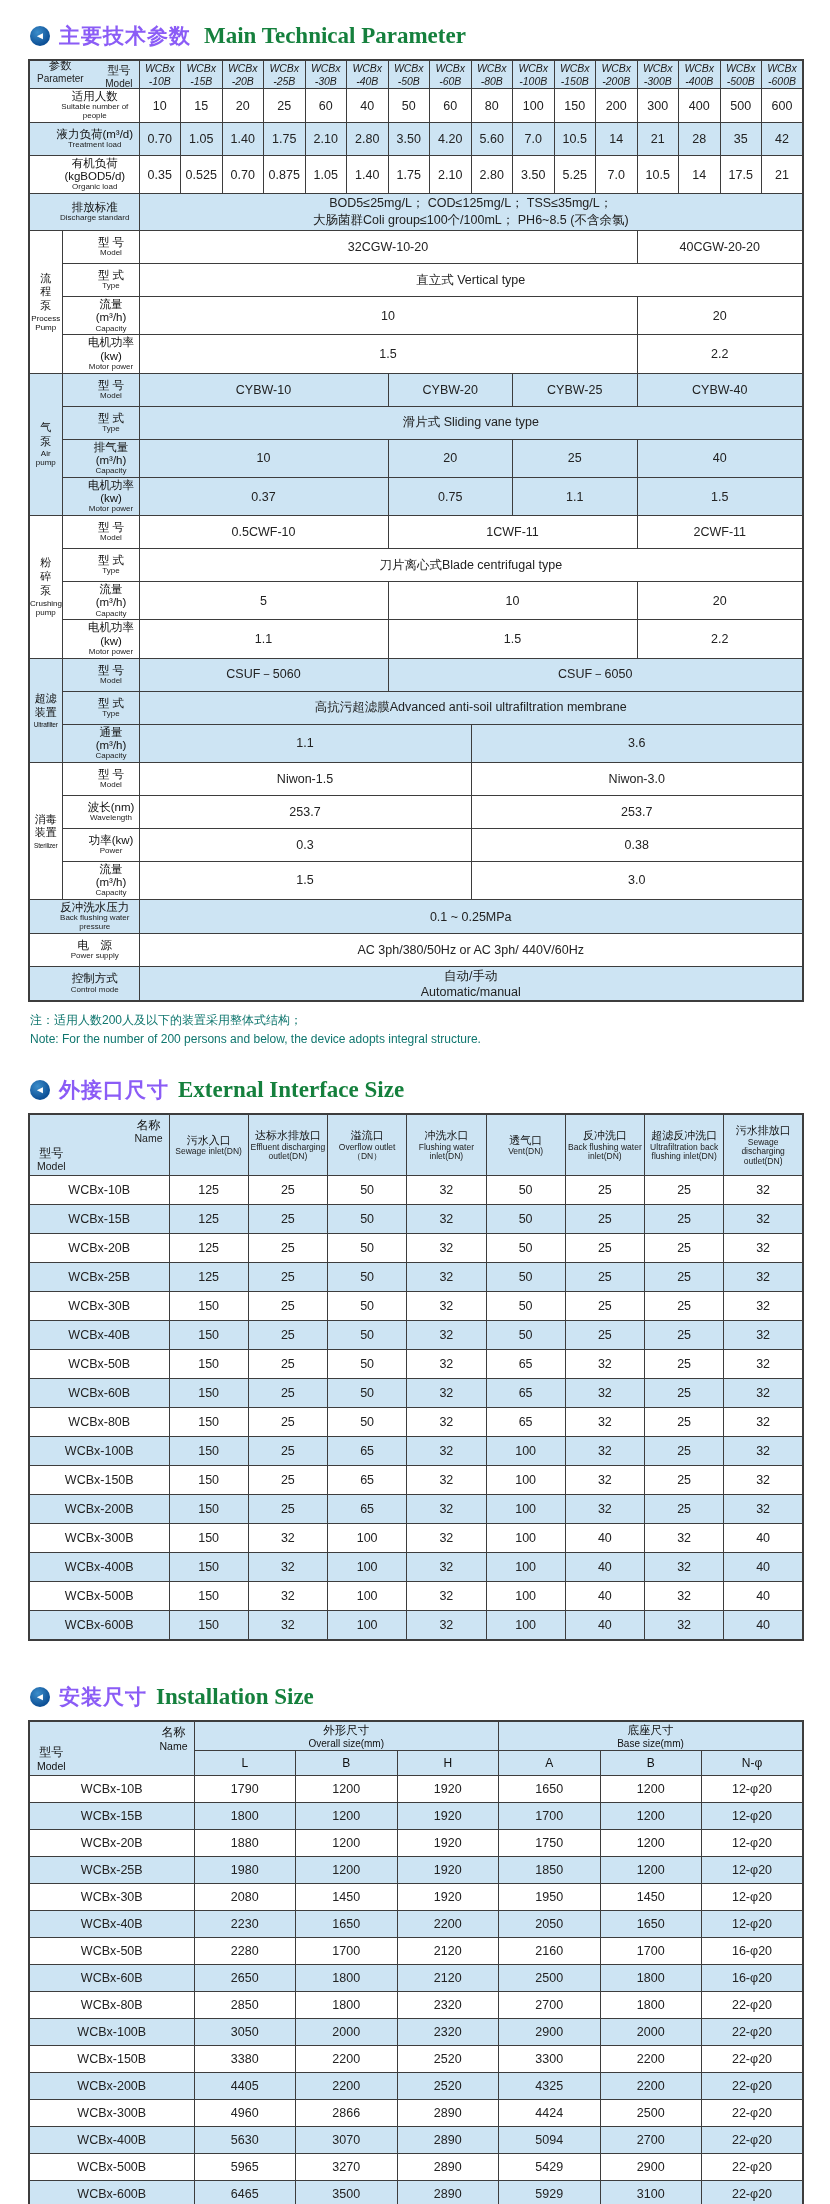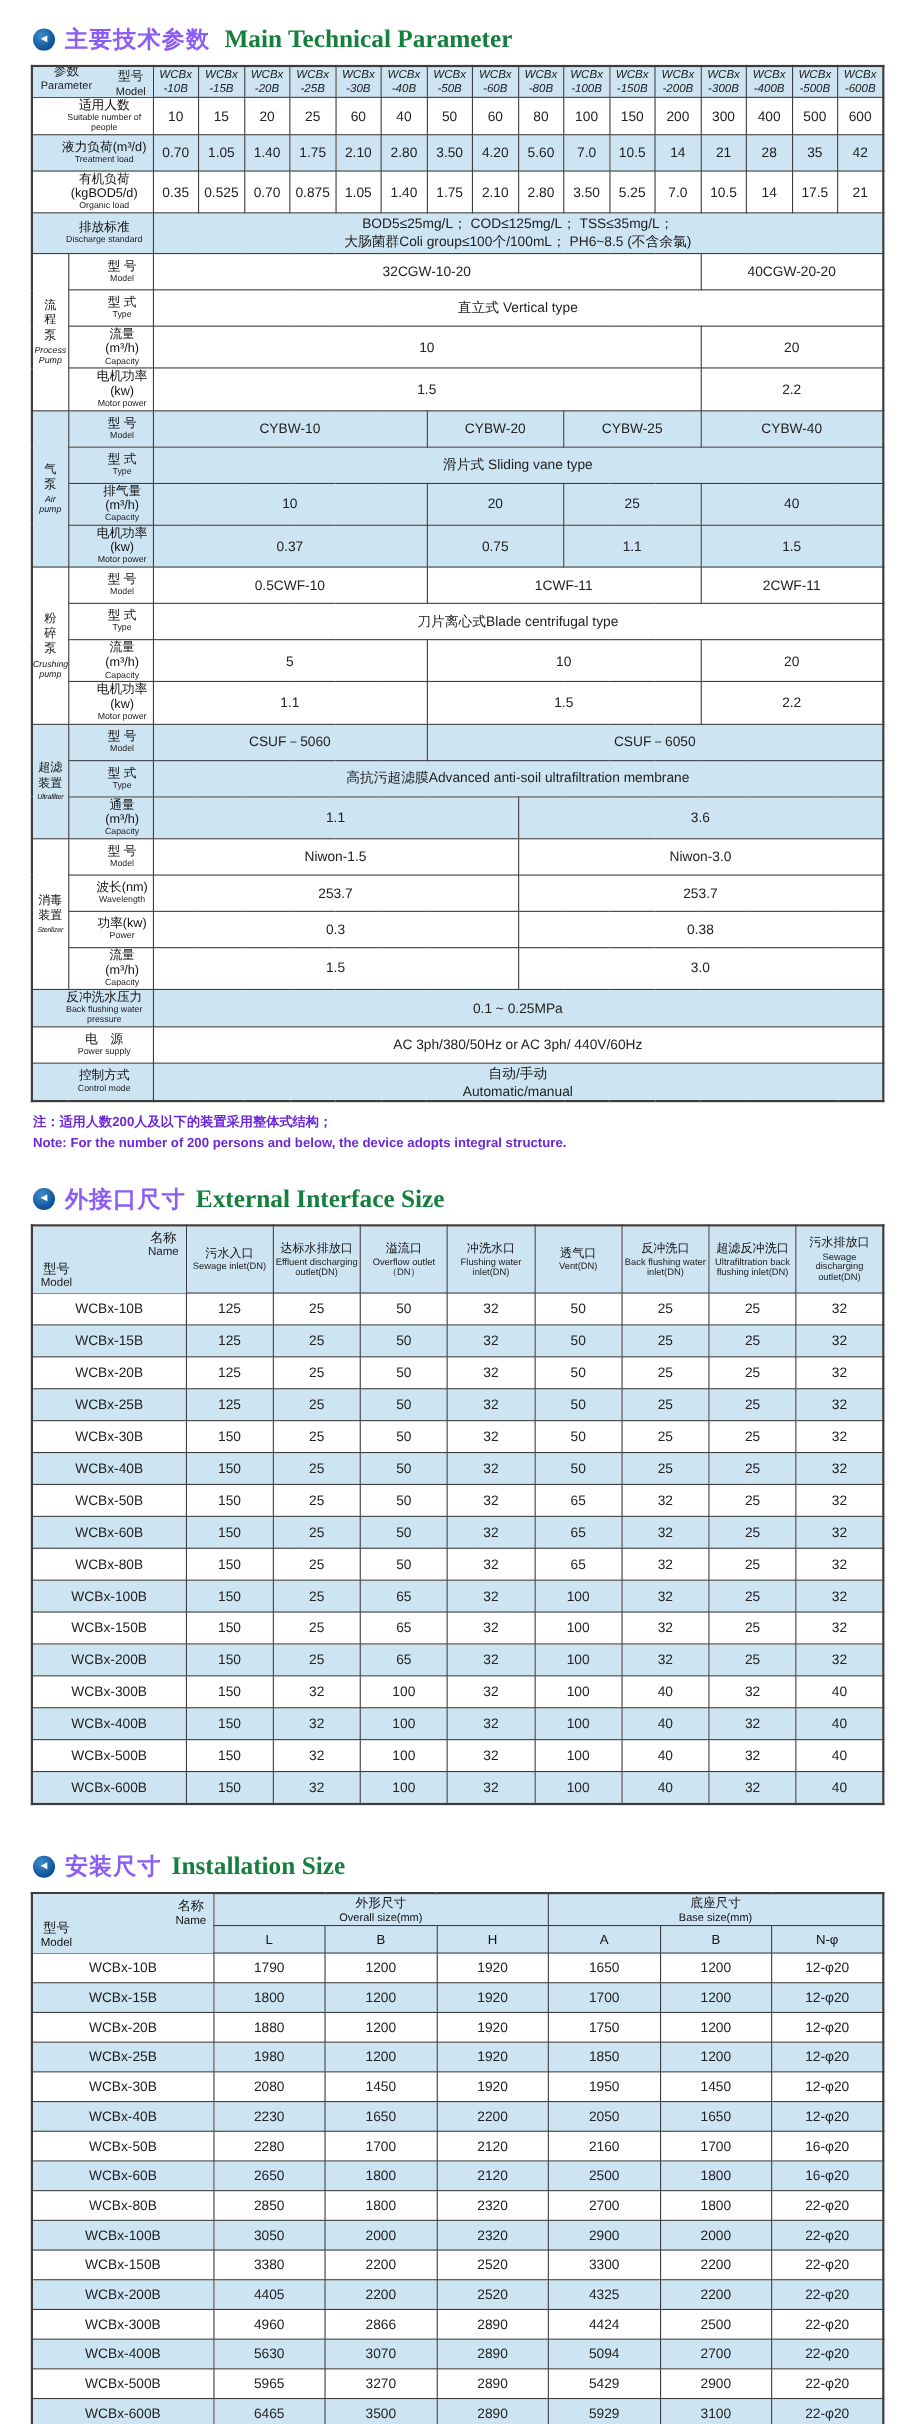--- a/index.html
+++ b/index.html
@@ -12,30 +12,30 @@
   table{border-collapse:collapse;table-layout:fixed;width:776px;border:2px solid #3d3d3d;background:#fff;}
   th,td{border:1px solid #3d3d3d;text-align:center;vertical-align:middle;padding:1px 1px;overflow:hidden;font-weight:normal;}
   .blue td,.blue th{background:#cde4f3;}
   i{font-style:normal;}
   .t1 td{height:30px;}
   .t1 .mh{font-size:10.5px;line-height:1.2;color:#222;font-style:italic;}
   .t1 .lab{font-size:11.5px;line-height:1.15;color:#111;padding-left:22px;}
   .t1 .lab i{font-size:8px;color:#222;display:block;line-height:1.1;}
   .t1 .val{font-size:12.5px;color:#222;}
   .t1 .grp{font-size:11px;line-height:1.25;padding:0;color:#111;}
-  .t1 .grp .gen{font-size:8px;line-height:1.1;margin-top:2px;font-style:italic;}
+  .t1 .grp .gen{font-size:8px;line-height:1.1;margin-top:2px;}
   .t1 .grp .gen.tiny{font-size:6.5px;letter-spacing:-0.2px;}
   
   .corner{position:relative;background-image:linear-gradient(to bottom right,transparent calc(50% - 0.7px),#3d3d3d calc(50% - 0.7px),#3d3d3d calc(50% + 0.7px),transparent calc(50% + 0.7px));}
   .blue .corner{background-color:#cde4f3;}
   .c-tr{position:absolute;top:3px;right:6px;text-align:center;font-size:11.5px;line-height:1.2;}
   .c-bl{position:absolute;bottom:3px;left:7px;text-align:center;font-size:11.5px;line-height:1.2;}
   .c-tr i,.c-bl i{font-size:10px;display:block;}
   
-  .note{font-size:12px;line-height:1.55;color:#6d28d9;margin:9px 0 2px 2px;font-weight:bold;}
+  .note{font-size:12px;line-height:1.55;color:#0f766e;margin:9px 0 2px 2px;}
   .note .ind1{padding-left:2.1em;}
   .note .ind2{padding-left:4.6em;}
   
   .t2 thead th{height:58px;font-size:11px;line-height:1.25;color:#111;}
   .t2 thead th i{display:block;font-size:8.5px;line-height:1.1;color:#222;}
   .t2 td{height:26px;font-size:12.5px;color:#222;}
   .t2 .corner .c-tr,.t2 .corner .c-bl{font-size:12px;}
   .t2 .corner .c-tr i,.t2 .corner .c-bl i{font-size:10.5px;}
   
   .t3 .h1 th{height:20px;font-size:11.5px;color:#111;}

